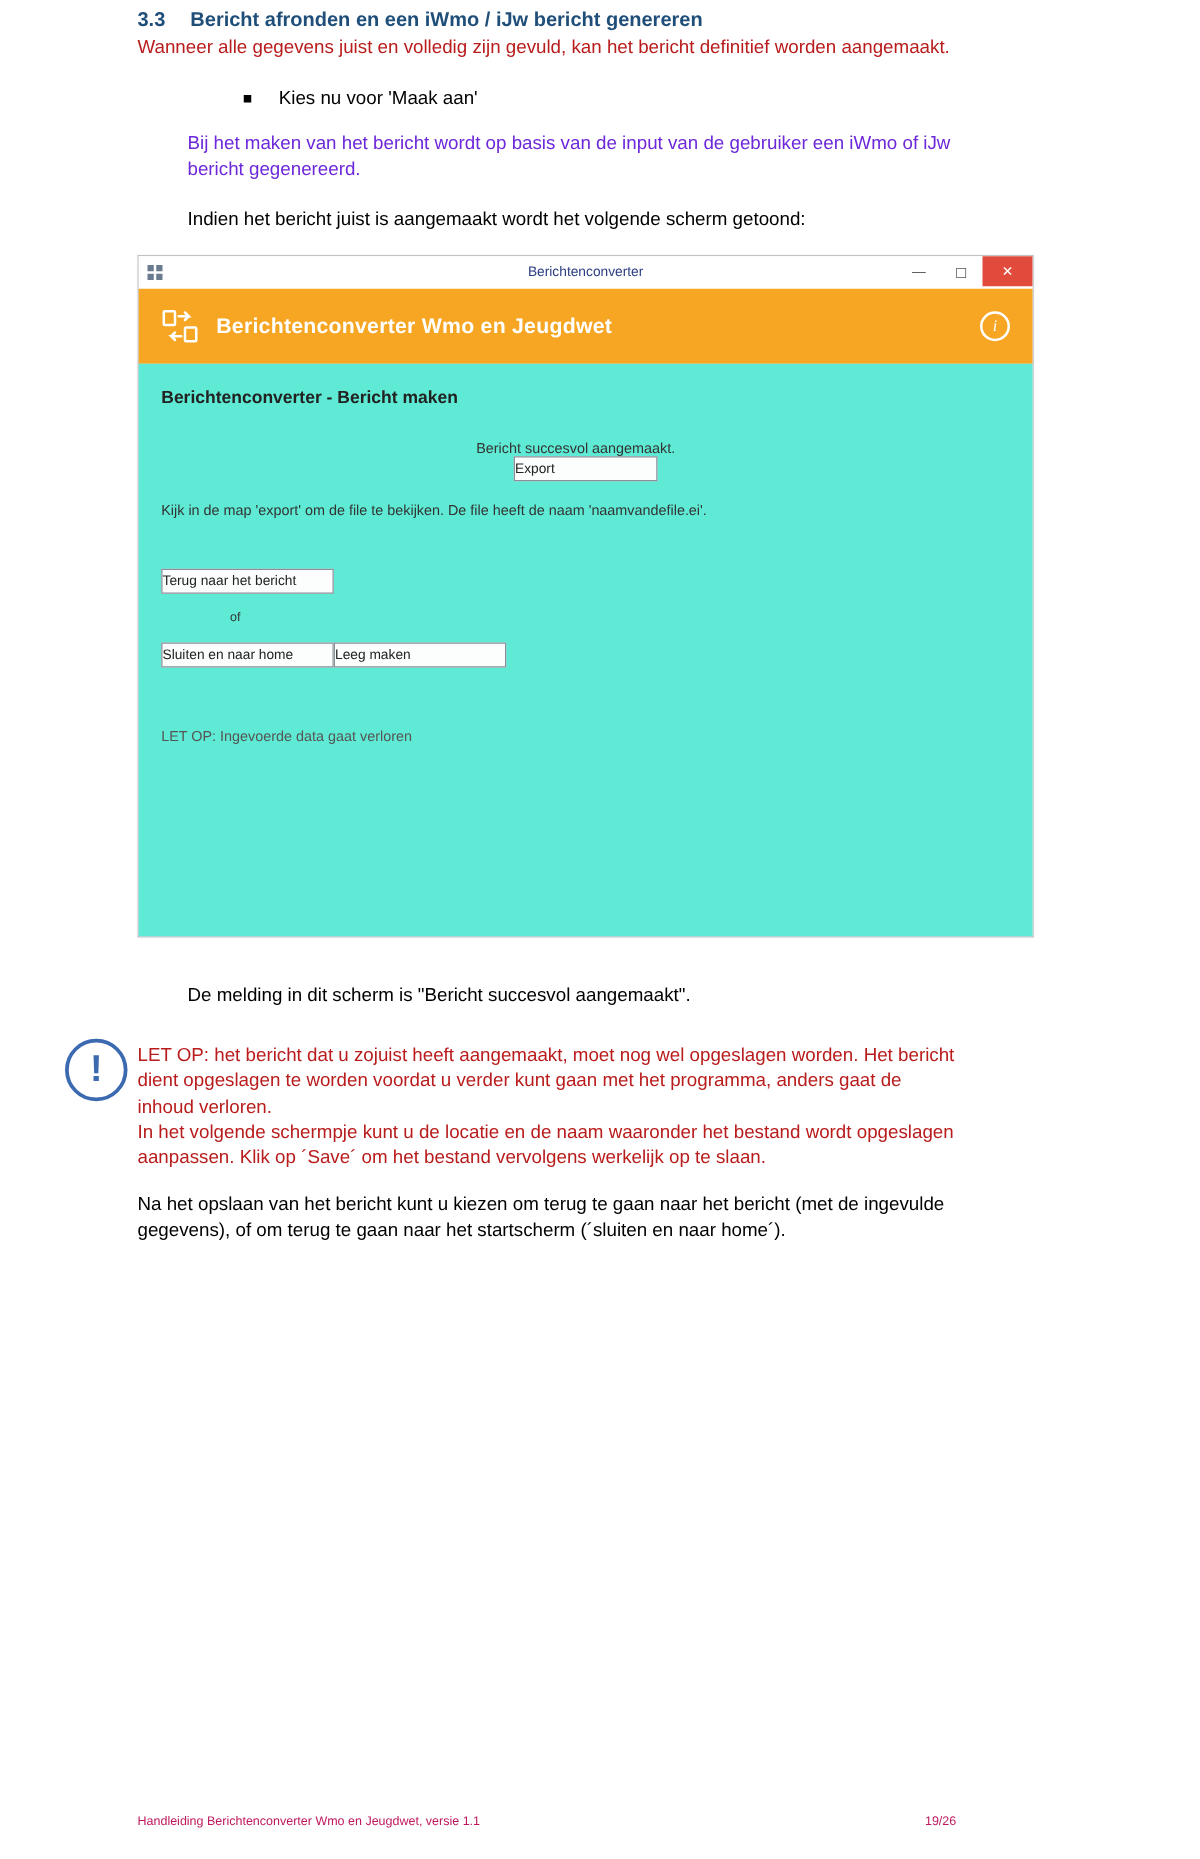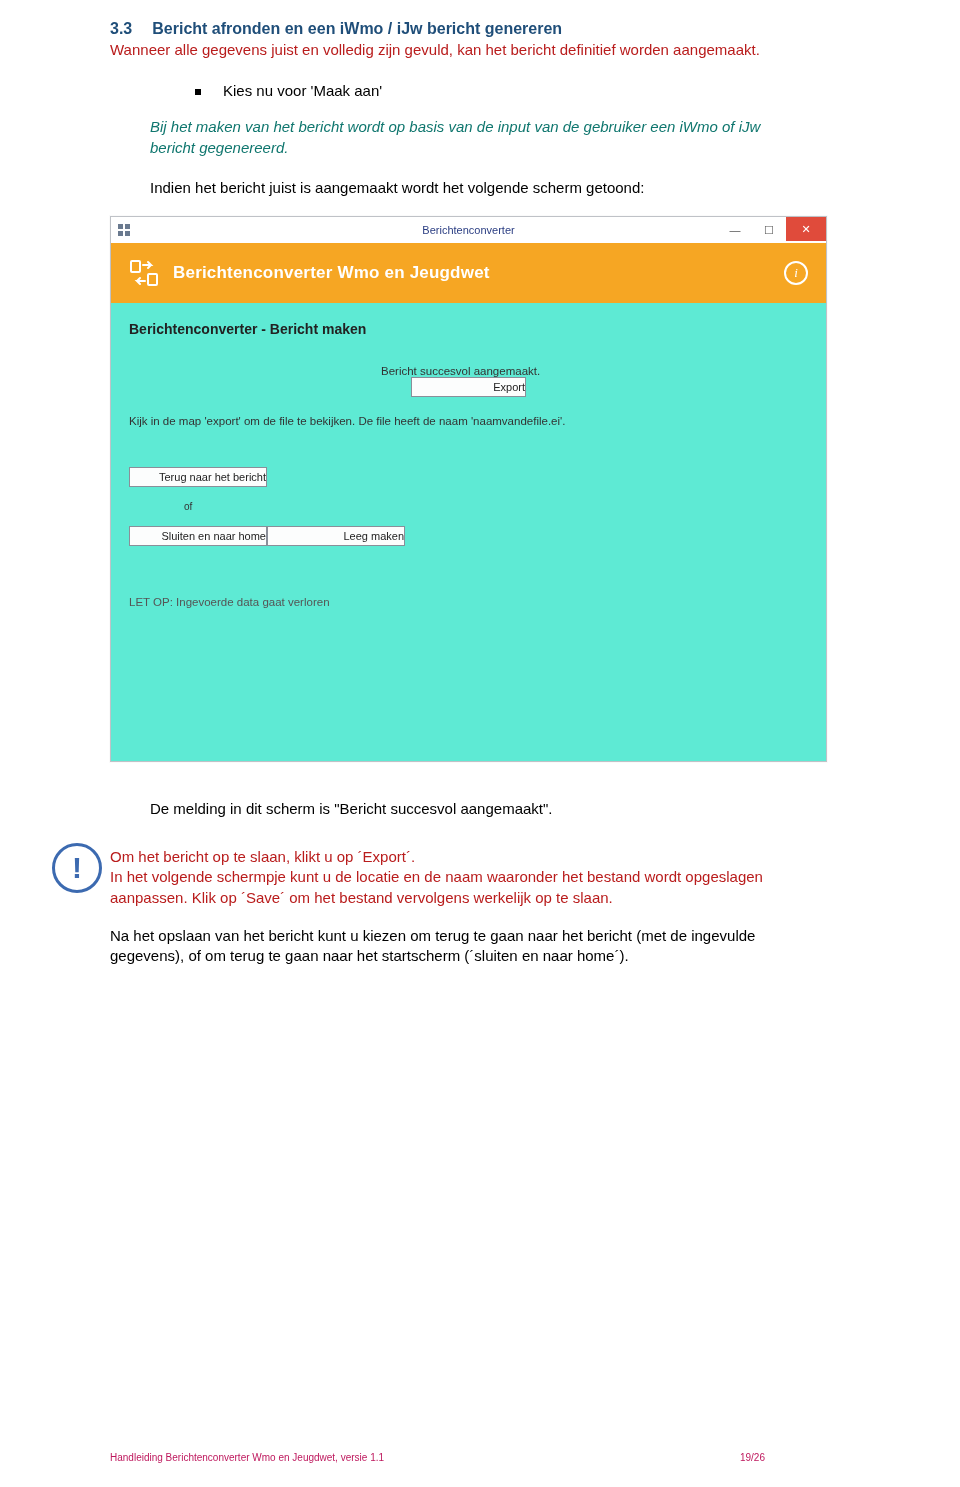--- a/index.html
+++ b/index.html
@@ -6,21 +6,21 @@
     margin: 0;
     padding: 0;
     background: #ffffff;
     font-family: Verdana, Arial, sans-serif;
     color: #000;
   }
   .page {
     width: 860px;
     min-height: 1487px;
     box-sizing: border-box;
-    padding: 20px 95px 0 110px;
+    padding: 8px 95px 0 110px;
     position: relative;
   }
   .section-title {
     font-size: 16px;
     font-weight: bold;
     color: #1f4e79;
     margin: 0 0 2px 0;
   }
   .section-title .num { display:inline-block; margin-right:20px; }
   .body-text {
@@ -35,22 +35,21 @@
   }
   .bullet-block .square {
     display:inline-block;
     width:6px; height:6px;
     background:#000;
     margin-right: 22px;
     vertical-align: middle;
   }
   .italic-block {
     font-size: 15px;
-    font-style: italic;
-    color: #0f766e;
+    color: #6d28d9;
     margin: 0 0 4px 40px;
     line-height: 1.35;
   }
   .pre-screenshot {
     font-size: 15px;
     color: #000;
     margin: 20px 0 18px 40px;
     line-height: 1.35;
   }
   
@@ -159,21 +158,21 @@
     color:#333;
     flex-direction:column;
   }
   .success-label { width:175px; }
   .app-btn {
     background:#fcfdfd;
     border:1px solid #8a8f99;
     padding:3px 0;
     font-size:11px;
     color:#222;
-    text-align:right;
+    text-align:left;
     min-width:138px;
     box-sizing:border-box;
   }
   .app-btn.narrow { min-width:115px; }
   .hint-line {
     font-size:11.5px;
     color:#333;
     margin:18px 0 40px 0;
   }
   .of-label {
@@ -293,21 +292,21 @@
       </div>
 
       <div class="warn-line">LET OP: Ingevoerde data gaat verloren</div>
     </div>
   </div>
 
   <p class="caption">De melding in dit scherm is "Bericht succesvol aangemaakt".</p>
 
   <div class="note-block">
     <div class="note-icon">!</div>
-    <p class="body-text">Om het bericht op te slaan, klikt u op ´Export´.</p>
+    <p class="body-text">LET OP: het bericht dat u zojuist heeft aangemaakt, moet nog wel opgeslagen worden. Het bericht dient opgeslagen te worden voordat u verder kunt gaan met het programma, anders gaat de inhoud verloren.</p>
     <p class="body-text">In het volgende schermpje kunt u de locatie en de naam waaronder het bestand wordt opgeslagen aanpassen. Klik op ´Save´ om het bestand vervolgens werkelijk op te slaan.</p>
     <p class="para">Na het opslaan van het bericht kunt u kiezen om terug te gaan naar het bericht (met de ingevulde gegevens), of om terug te gaan naar het startscherm (´sluiten en naar home´).</p>
   </div>
 
   <div class="footer">
     <span>Handleiding Berichtenconverter Wmo en Jeugdwet, versie 1.1</span>
     <span>19/26</span>
   </div>
 
 </div>

